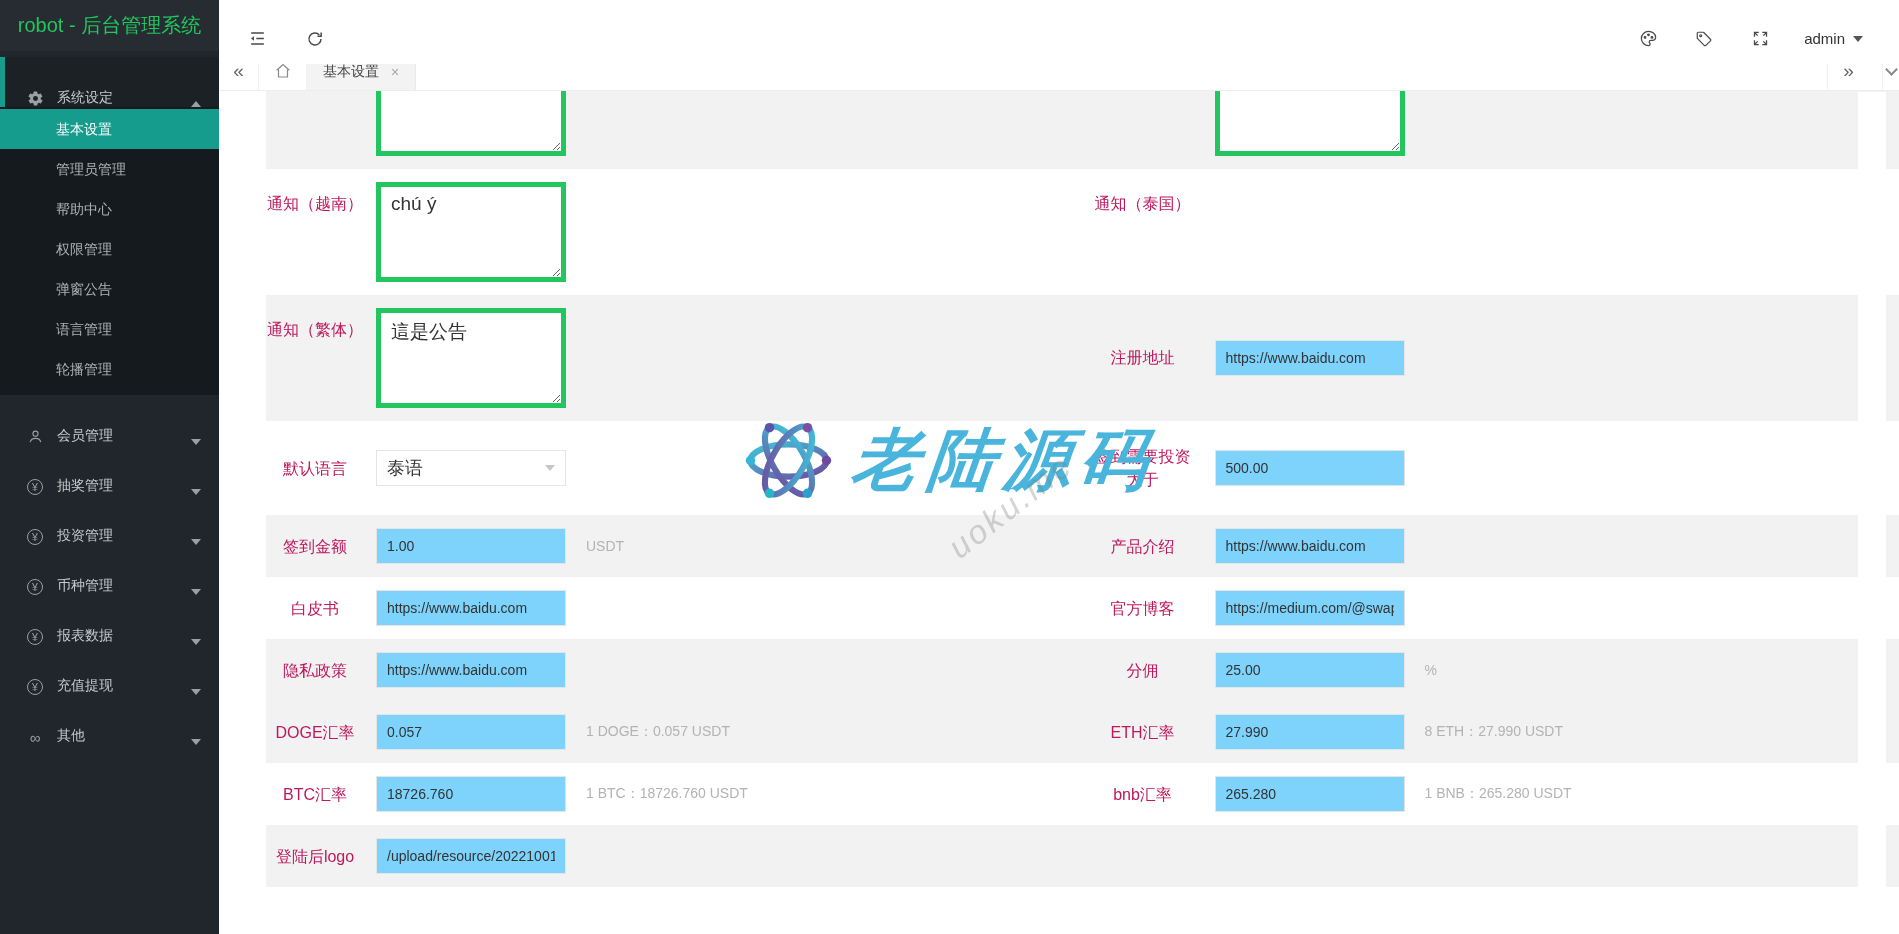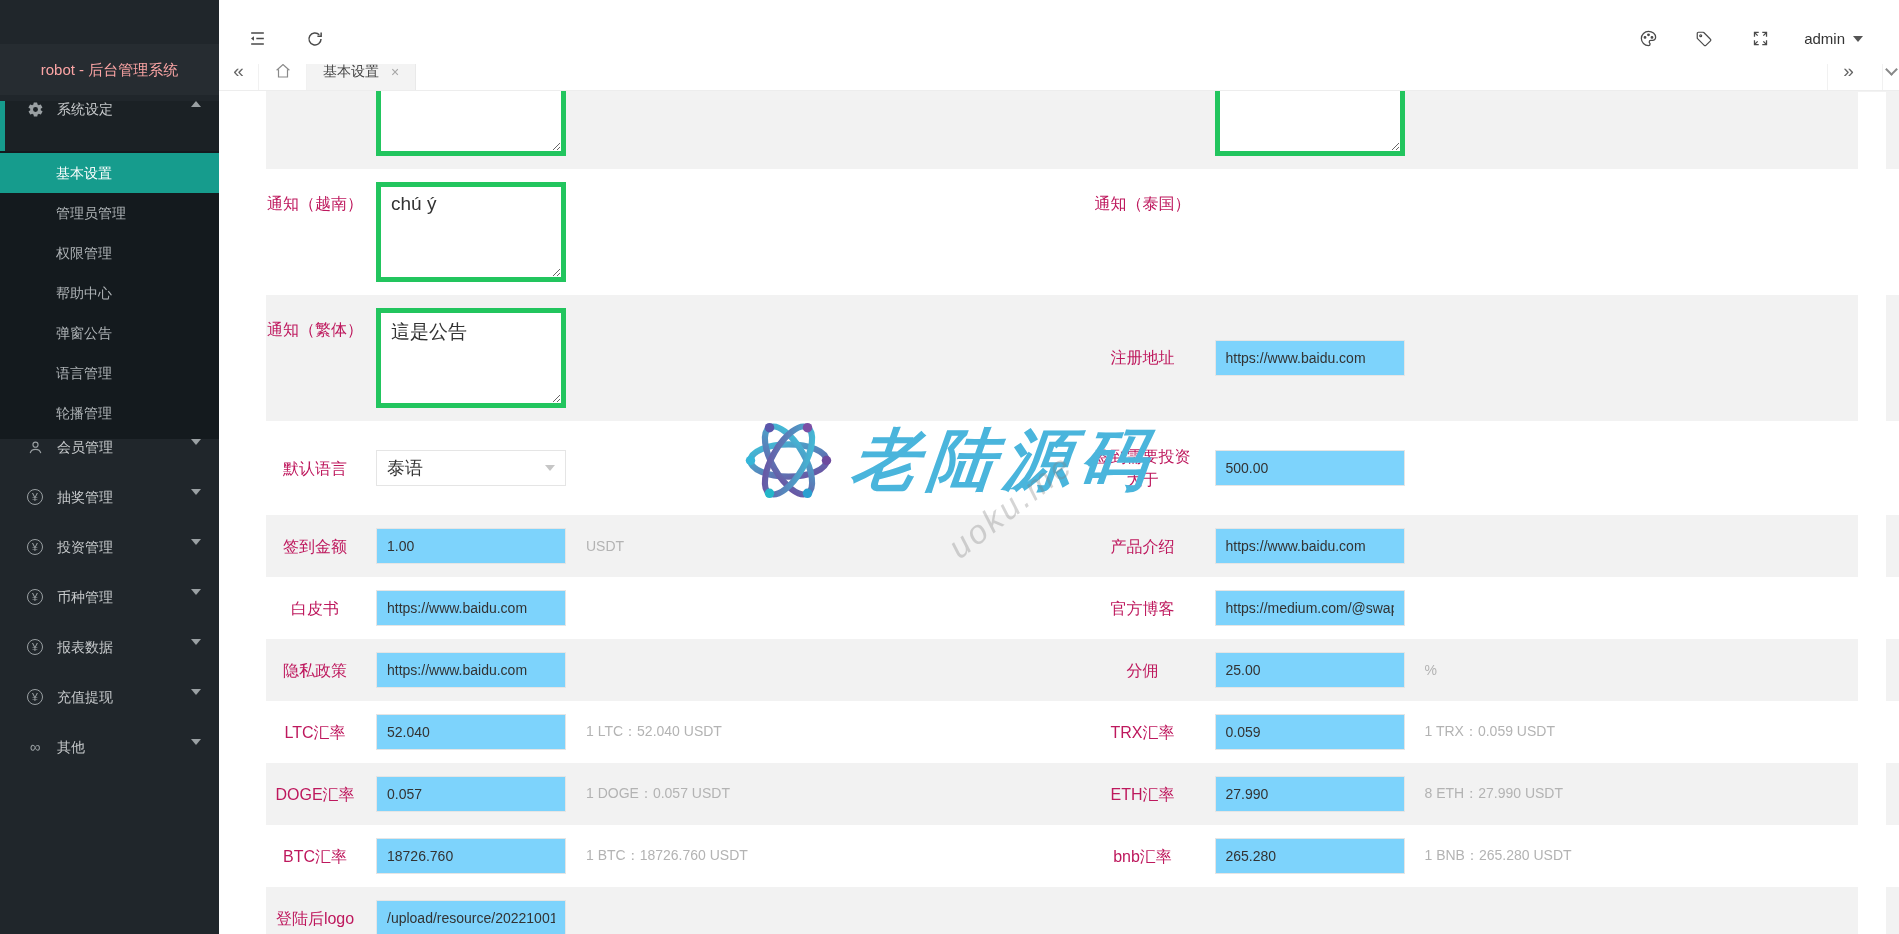--- a/index.html
+++ b/index.html
@@ -1,23 +1,23 @@
 <!DOCTYPE html>
 <html><head>
 <meta charset="utf-8">
 <style>
   * { margin:0; padding:0; box-sizing:border-box; }
   html,body { width:1899px; height:934px; overflow:hidden; background:#fff;
     font-family:"Liberation Sans","DejaVu Sans",sans-serif; }
 
   
   .sidebar { position:fixed; left:0; top:0; width:219px; height:934px; background:#20262b; z-index:30; }
-  .logo { height:51px; line-height:51px; text-align:center; color:#fca5a5; font-size:15px; background:#262c31;margin-top:44px; }
+  .logo { height:51px; line-height:51px; text-align:center; color:#22c55e; font-size:20px; background:#262c31; }
   .nav { padding-top:6px; }
-  .nav-head { height:50px; display:flex; align-items:flex-start; padding:0 18px 0 26px;
+  .nav-head { height:50px; display:flex; align-items:flex-end; padding:0 18px 0 26px;
     color:#c6c9cb; font-size:14px; cursor:pointer; }
   .nav-head.active { background:#1b2125; border-left:5px solid #169c8d; padding-left:21px; }
   .nav-ic { width:18px; margin-right:13px; color:#9aa0a3; display:inline-flex; justify-content:center; }
   .nav-lb { flex:1; }
   .caret-up { width:0; height:0; border-left:5px solid transparent; border-right:5px solid transparent;
     border-bottom:6px solid #9aa0a3; }
   .caret-down { width:0; height:0; border-left:5px solid transparent; border-right:5px solid transparent;
     border-top:6px solid #9aa0a3; }
   .submenu { background:#141a1e; padding:2px 0 6px; }
   .sub-item { height:40px; line-height:40px; padding-left:56px; color:#aeb3b6; font-size:14px; cursor:pointer; }
@@ -103,22 +103,22 @@
           <svg viewBox="0 0 24 24" width="17" height="17" fill="currentColor">
             <path d="M19.4 13a7.5 7.5 0 0 0 0-2l2.1-1.6a.5.5 0 0 0 .1-.7l-2-3.4a.5.5 0 0 0-.6-.2l-2.5 1a7.7 7.7 0 0 0-1.7-1l-.4-2.6a.5.5 0 0 0-.5-.5h-4a.5.5 0 0 0-.5.4l-.4 2.7c-.6.2-1.2.6-1.7 1l-2.5-1a.5.5 0 0 0-.6.2l-2 3.4a.5.5 0 0 0 .1.7L4.6 11a7.5 7.5 0 0 0 0 2l-2.1 1.6a.5.5 0 0 0-.1.7l2 3.4c.1.2.4.3.6.2l2.5-1c.5.4 1.1.8 1.7 1l.4 2.7c0 .2.2.4.5.4h4c.2 0 .5-.2.5-.4l.4-2.7a7.7 7.7 0 0 0 1.7-1l2.5 1c.2.1.5 0 .6-.2l2-3.4a.5.5 0 0 0-.1-.7L19.4 13zM12 15.5a3.5 3.5 0 1 1 0-7 3.5 3.5 0 0 1 0 7z"></path>
           </svg>
         </span>
         <span class="nav-lb">系统设定</span>
         <span class="caret-up"></span>
       </div>
       <div class="submenu">
         <div class="sub-item active">基本设置</div>
         <div class="sub-item">管理员管理</div>
+        <div class="sub-item">帮助中心</div>
         <div class="sub-item">权限管理</div>
-        <div class="sub-item">帮助中心</div>
         <div class="sub-item">弹窗公告</div>
         <div class="sub-item">语言管理</div>
         <div class="sub-item">轮播管理</div>
       </div>
       <div class="nav-head">
         <span class="nav-ic">
           <svg viewBox="0 0 24 24" width="17" height="17" fill="none" stroke="currentColor" stroke-width="1.6">
             <circle cx="12" cy="8" r="3.6"></circle>
             <path d="M4.5 20c.8-3.6 3.9-5.4 7.5-5.4s6.7 1.8 7.5 5.4"></path>
           </svg>
@@ -303,32 +303,20 @@
     </div>
     <div class="form-row row-input stripe-gray">
       <div class="field left">
         <div class="lbl">隐私政策</div>
         <input class="ctrl-input" value="https://www.baidu.com" style="">
       </div>
       <div class="field right">
         <div class="lbl">分佣</div>
         <input class="ctrl-input" value="25.00" style="">
         <span class="hint">%</span>
-      </div>
-    </div>
-    <div class="form-row row-input stripe-white">
-      <div class="field left">
-        <div class="lbl">LTC汇率</div>
-        <input class="ctrl-input" value="52.040" style="">
-        <span class="hint">1 LTC：52.040 USDT</span>
-      </div>
-      <div class="field right">
-        <div class="lbl">TRX汇率</div>
-        <input class="ctrl-input" value="0.059" style="">
-        <span class="hint">1 TRX：0.059 USDT</span>
       </div>
     </div>
     <div class="form-row row-input stripe-gray">
       <div class="field left">
         <div class="lbl">DOGE汇率</div>
         <input class="ctrl-input" value="0.057" style="">
         <span class="hint">1 DOGE：0.057 USDT</span>
       </div>
       <div class="field right">
         <div class="lbl">ETH汇率</div>

